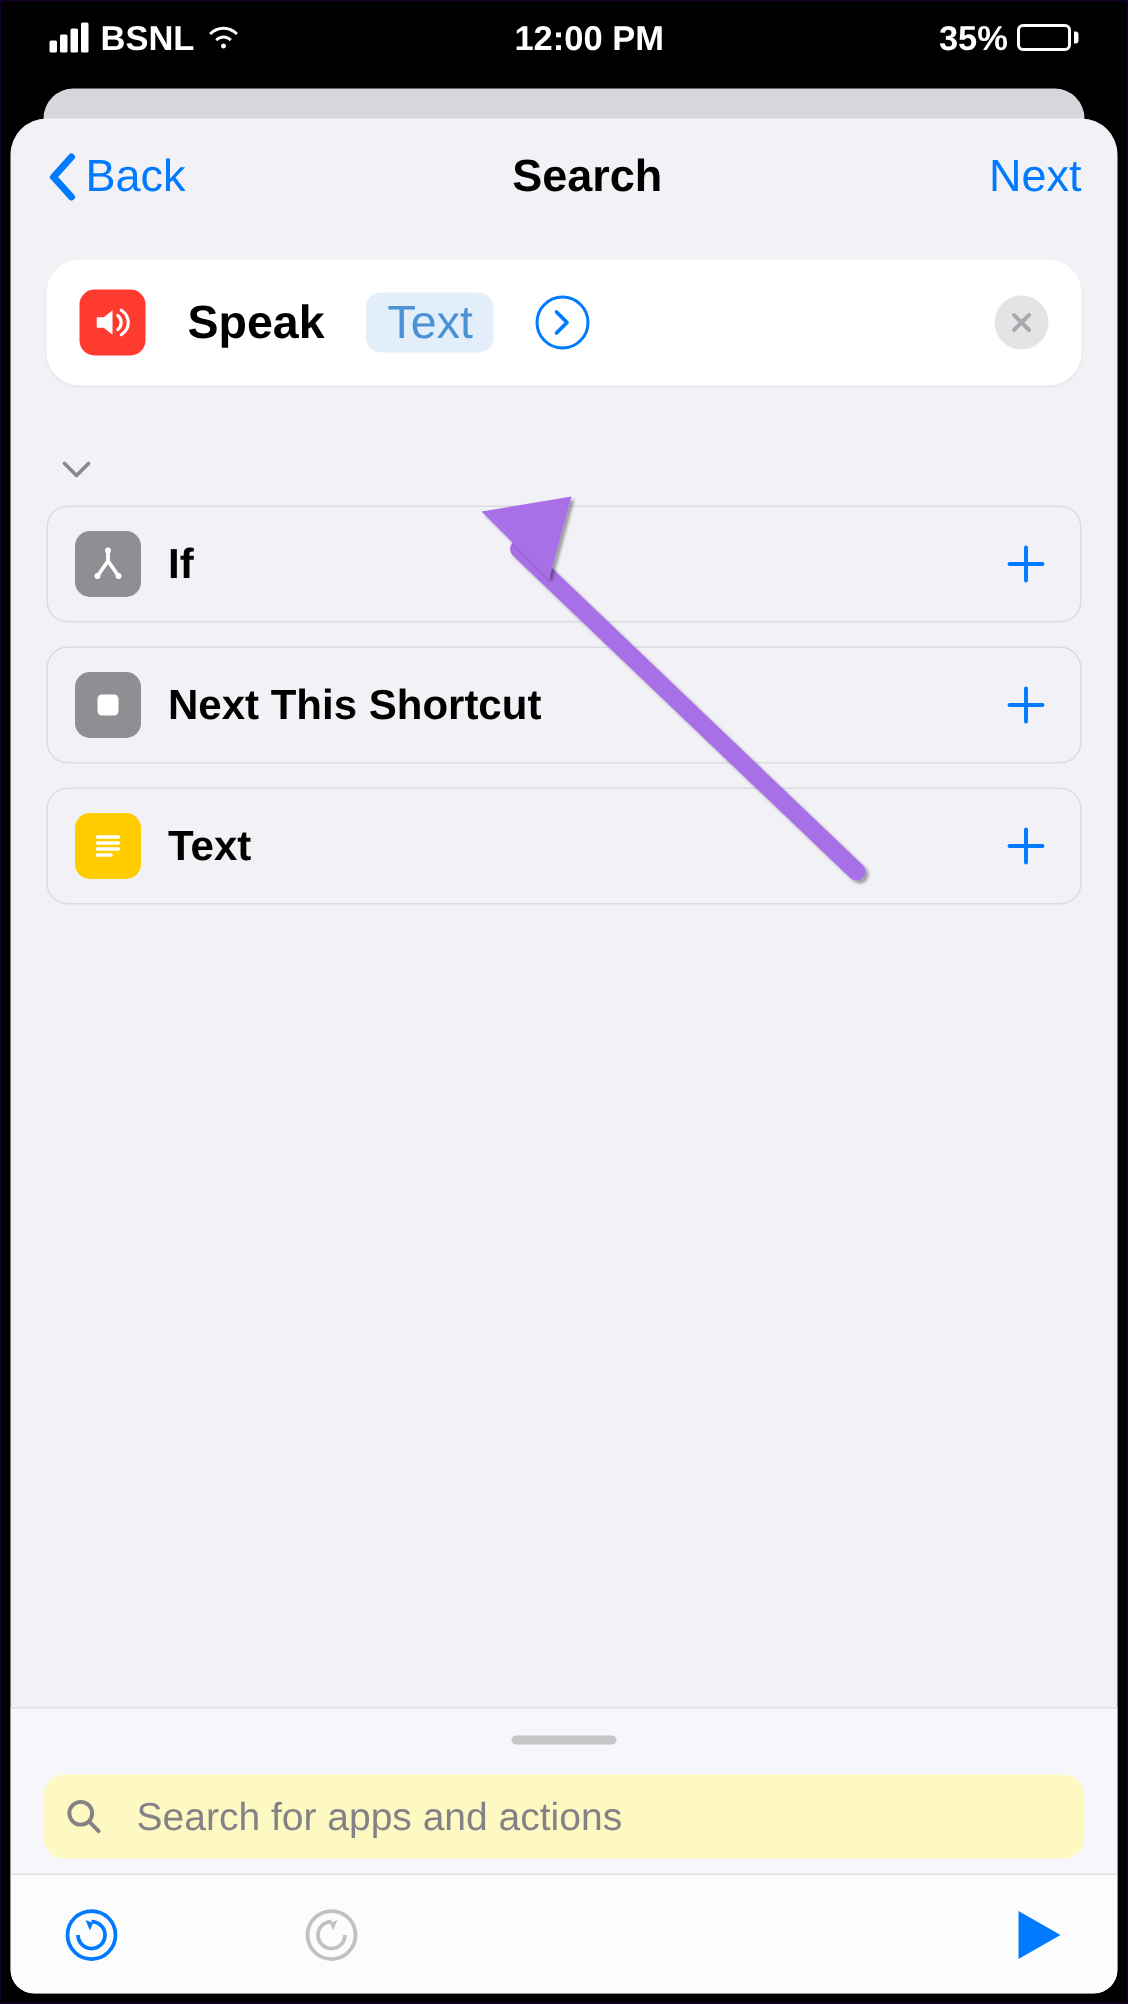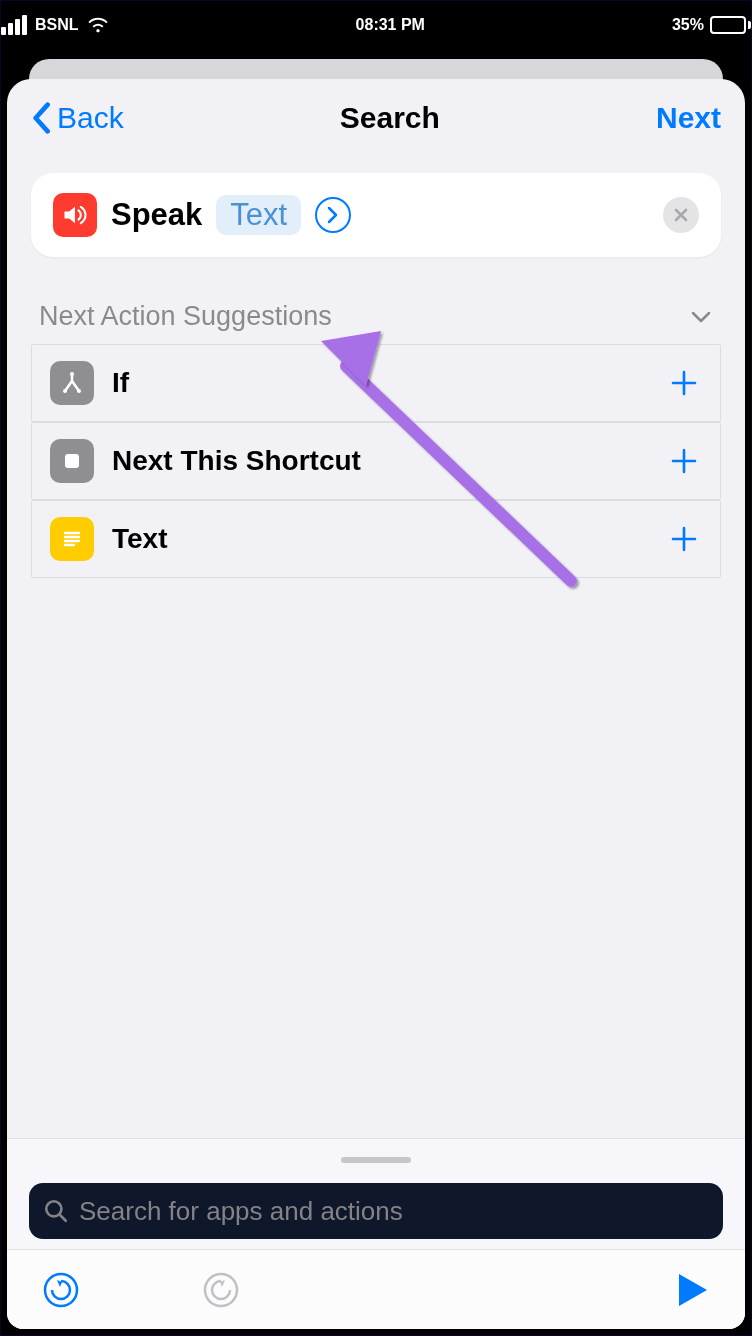--- a/index.html
+++ b/index.html
@@ -1,66 +1,66 @@
 <!DOCTYPE html>
 <html><head>
 <meta charset="utf-8">
 <style>
   * { box-sizing: border-box; margin: 0; padding: 0; }
   html, body { width: 752px; height: 1336px; font-family: -apple-system, "SF Pro Text", "Helvetica Neue", Arial, sans-serif; background:#000; overflow:hidden; }
   .device { width:752px; height:1336px; background:#000; position:relative; border: 1px solid rgba(128,0,255,0.15); }
   
-  .status-bar { height:48px; display:flex; align-items:center; justify-content:space-between; padding:0 0; color:#fff; font-size:16px; font-weight:600; }
+  .status-bar { height:48px; display:flex; align-items:center; justify-content:space-between; padding:0 32px; color:#fff; font-size:23px; font-weight:600; }
   .status-left { display:flex; align-items:center; gap:8px; }
   .status-right { display:flex; align-items:center; gap:6px;text-align:right; }
   .signal-bars { display:flex; align-items:flex-end; gap:2px; }
   .signal-bars span { width:5px; background:#fff; display:inline-block; border-radius:1px;}
   .b1{height:8px}.b2{height:12px}.b3{height:16px}.b4{height:20px}
   .wifi-icon { width:22px; height:22px; display:inline-block; }
   .battery { display:flex; align-items:center; gap:2px; }
   .battery-body { width:36px; height:18px; border:2px solid #fff; border-radius:4px; position:relative; padding:2px;}
   .battery-fill { height:100%; background:#fff; border-radius:1px; }
   .battery-cap { width:3px; height:8px; background:#fff; border-radius:0 2px 2px 0; }
   
   .backdrop { position:absolute; top:58px; left:28px; right:28px; height:24px; background:#d6d6db; border-radius:20px 20px 0 0; }
   
   .sheet { position:absolute; top:78px; left:6px; right:6px; bottom:6px; background:#f2f1f6; border-radius:24px 24px 16px 16px; display:flex; flex-direction:column; overflow:hidden; }
   .nav { display:flex; align-items:center; justify-content:space-between; padding:22px 24px 18px; }
   .nav-back { display:flex; align-items:center; gap:6px; color:#007aff; font-size:30px; font-weight:400; }
   .chev-left { width:20px; height:32px; }
   .nav-title { font-size:30px; font-weight:700; color:#000; }
-  .nav-next { color:#007aff; font-size:30px; font-weight:700; }
+  .nav-next { color:#007aff; font-size:30px; font-weight:400; }
   .content { flex:1; padding:20px 24px 0; overflow:auto; }
   
-  .action-card { background:#fff; border-radius:22px; padding:20px 22px; display:flex; align-items:center; gap:14px; box-shadow:0 1px 2px rgba(0,0,0,0.05);}
+  .action-card { background:#fff; border-radius:22px; padding:20px 22px; display:flex; align-items:center; gap:28px; box-shadow:0 1px 2px rgba(0,0,0,0.05);}
   .speak-icon { width:44px; height:44px; background:#ff3b30; border-radius:10px; display:flex; align-items:center; justify-content:center; }
   .speak-icon svg { width:28px; height:28px; }
   .action-label { font-size:31px; font-weight:600; color:#000; }
   .text-chip { background:#e2eef9; color:#4a91d6; font-size:31px; padding:2px 14px; border-radius:10px; font-weight:400; }
   .disclosure { width:36px; height:36px; border:2.5px solid #007aff; border-radius:50%; display:flex; align-items:center; justify-content:center; }
   .disclosure svg{ width:14px; height:18px; }
   .spacer { flex:1; }
   .clear-btn { width:36px; height:36px; background:#e4e4e7; border-radius:50%; display:flex; align-items:center; justify-content:center; }
   .clear-btn svg { width:16px; height:16px; }
   
   .section-row { display:flex; align-items:center; justify-content:space-between; margin:44px 8px 12px; }
   .section-title { font-size:27px; font-weight:400; color:#8a8a8e; }
   .section-chev { width:24px; height:24px; }
   
-  .suggestion { background:#f2f1f6; border:1.5px solid #dcdbe0; border-radius:2px; padding:16px 18px; display:flex; align-items:center; gap:18px; }
+  .suggestion { background:#f2f1f6; border:1.5px solid #dcdbe0; border-radius:14px; padding:16px 18px; display:flex; align-items:center; gap:18px; margin-bottom:16px; }
   .sugg-icon { width:44px; height:44px; border-radius:10px; display:flex; align-items:center; justify-content:center; }
   .sugg-icon.gray { background:#8e8e93; }
   .sugg-icon.yellow { background:#ffcc00; }
   .sugg-icon svg { width:24px; height:24px; }
   .sugg-label { font-size:28px; font-weight:700; color:#000; flex:1; }
   .add-btn { width:36px; height:36px; display:flex; align-items:center; justify-content:center; color:#007aff; font-size:40px; font-weight:300; }
   
   .search-area { background:#f7f6fa; padding:18px 22px 10px; border-top:0.5px solid #e0e0e3; }
   .grab-handle { width:70px; height:6px; background:#c6c6c8; border-radius:3px; margin:0 auto 20px; }
-  .search-field { background:#0f172a; border-radius:14px; height:56px; display:flex; align-items:center; padding:0 14px; gap:10px; }
+  .search-field { background:#fef9c3; border-radius:14px; height:56px; display:flex; align-items:center; padding:0 14px; gap:22px; }
   .search-field svg { width:26px; height:26px; }
   .search-ph { font-size:26px; color:#838387; }
   
   .toolbar { height:80px; background:#fcfcfd; border-top:1px solid #e0e0e3; display:flex; align-items:center; padding:0 34px; gap:120px; }
   .tool-btn { width:40px; height:40px; display:flex; align-items:center; justify-content:center; }
   .tool-spacer { flex:1; }
   
   .annotation-arrow { position:absolute; top:310px; left:310px; width:290px; height:280px; pointer-events:none; z-index:50; }
 </style>
 </head>
@@ -76,21 +76,21 @@
           <span class="b3"></span>
           <span class="b4"></span>
       </span>
       <span>BSNL</span>
       <span class="wifi-icon">
         <svg viewBox="0 0 24 24" fill="#fff">
             <path d="M12 20c1 0 1.8-.8 1.8-1.8S13 16.4 12 16.4s-1.8.8-1.8 1.8S11 20 12 20zm-4.5-5.3c1.2-1.2 2.8-1.9 4.5-1.9s3.3.7 4.5 1.9l1.5-1.5c-1.6-1.6-3.8-2.6-6-2.6s-4.4 1-6 2.6l1.5 1.5zM3 10.2c2.4-2.4 5.6-3.8 9-3.8s6.6 1.4 9 3.8l1.5-1.5C19.6 5.8 15.9 4.2 12 4.2S4.4 5.8 1.5 8.7L3 10.2z"></path>
           </svg>
       </span>
     </div>
-    <div>08:31 PM</div>
+    <div>12:00 PM</div>
     <div class="status-right">
       <span>35%</span>
       <span class="battery">
         <span class="battery-body"><span class="battery-fill" id="battery-fill" style="width: 35%;"></span></span>
         <span class="battery-cap"></span>
       </span>
     </div>
   </div>
 
   <div class="backdrop"></div>
@@ -127,21 +127,20 @@
         </span>
         <span class="spacer"></span>
         <span class="clear-btn">
           <svg viewBox="0 0 16 16">
               <path d="M3 3 L13 13 M13 3 L3 13" stroke="#a9a9ad" stroke-width="2.6" stroke-linecap="round"></path>
             </svg>
         </span>
       </div>
 
       <div class="section-row">
-        <span class="section-title">Next Action Suggestions</span>
         <svg class="section-chev" viewBox="0 0 24 24">
             <path d="M4 8 L12 16 L20 8" stroke="#8a8a8e" stroke-width="2.5" fill="none" stroke-linecap="round" stroke-linejoin="round"></path>
           </svg>
       </div>
 
       <div id="suggestions-holder">
           <div class="suggestion">
             <span class="sugg-icon gray">
               <svg viewBox="0 0 24 24">
                 <path d="M12 3 L12 10 M12 10 L5 20 M12 10 L19 20" stroke="#fff" stroke-width="2.5" fill="none" stroke-linecap="round"></path>

